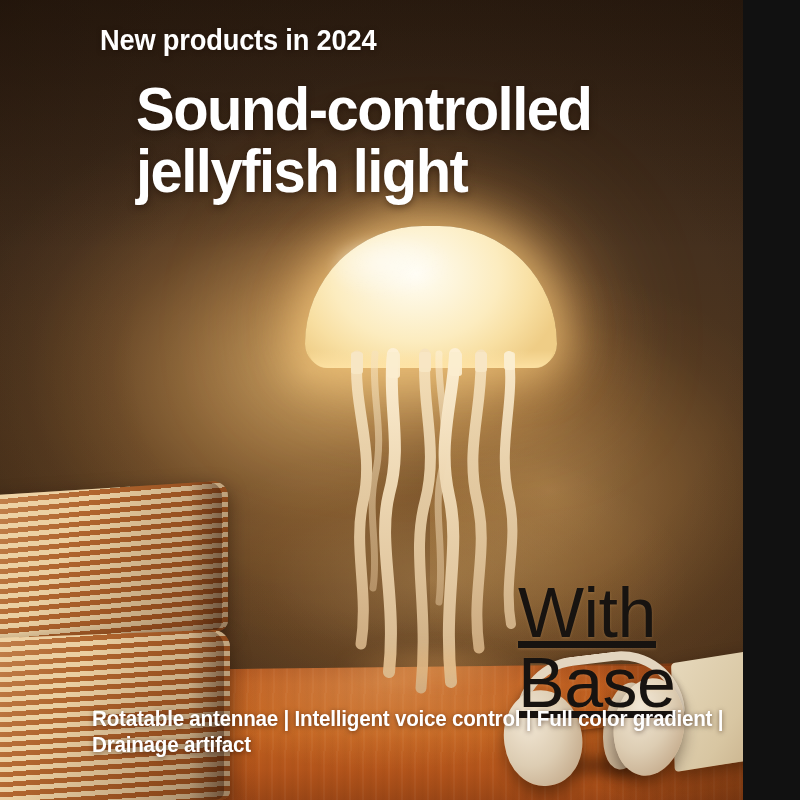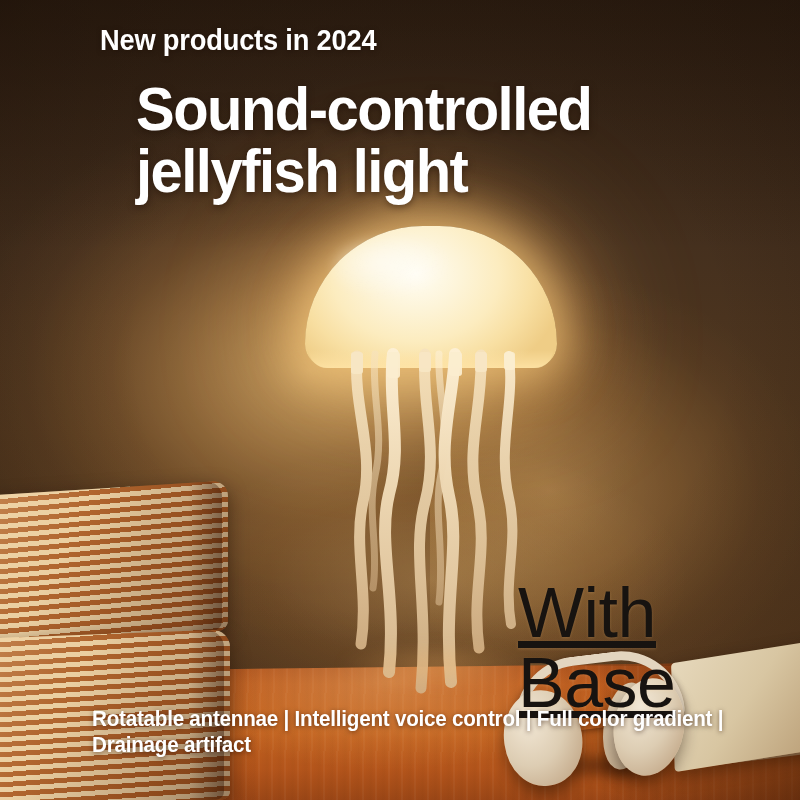--- a/index.html
+++ b/index.html
@@ -1,21 +1,21 @@
 <!DOCTYPE html>
 <html><head>
 <meta charset="utf-8">
 <title>Sound-controlled jellyfish light</title>
 <style>
   html,body{margin:0;padding:0;background:#111;}
   *{box-sizing:border-box;}
 
   #ad{
     position:relative;
-    width:800px;height:800px;
+    width:743px;height:800px;
     overflow:hidden;
     font-family:"Liberation Sans", sans-serif;
     background:#d946ef;
     user-select:none;
   }
 
   
   .wall{position:absolute;left:0;top:0;width:800px;height:700px;}
   .wall-base{
     position:absolute;inset:0;

